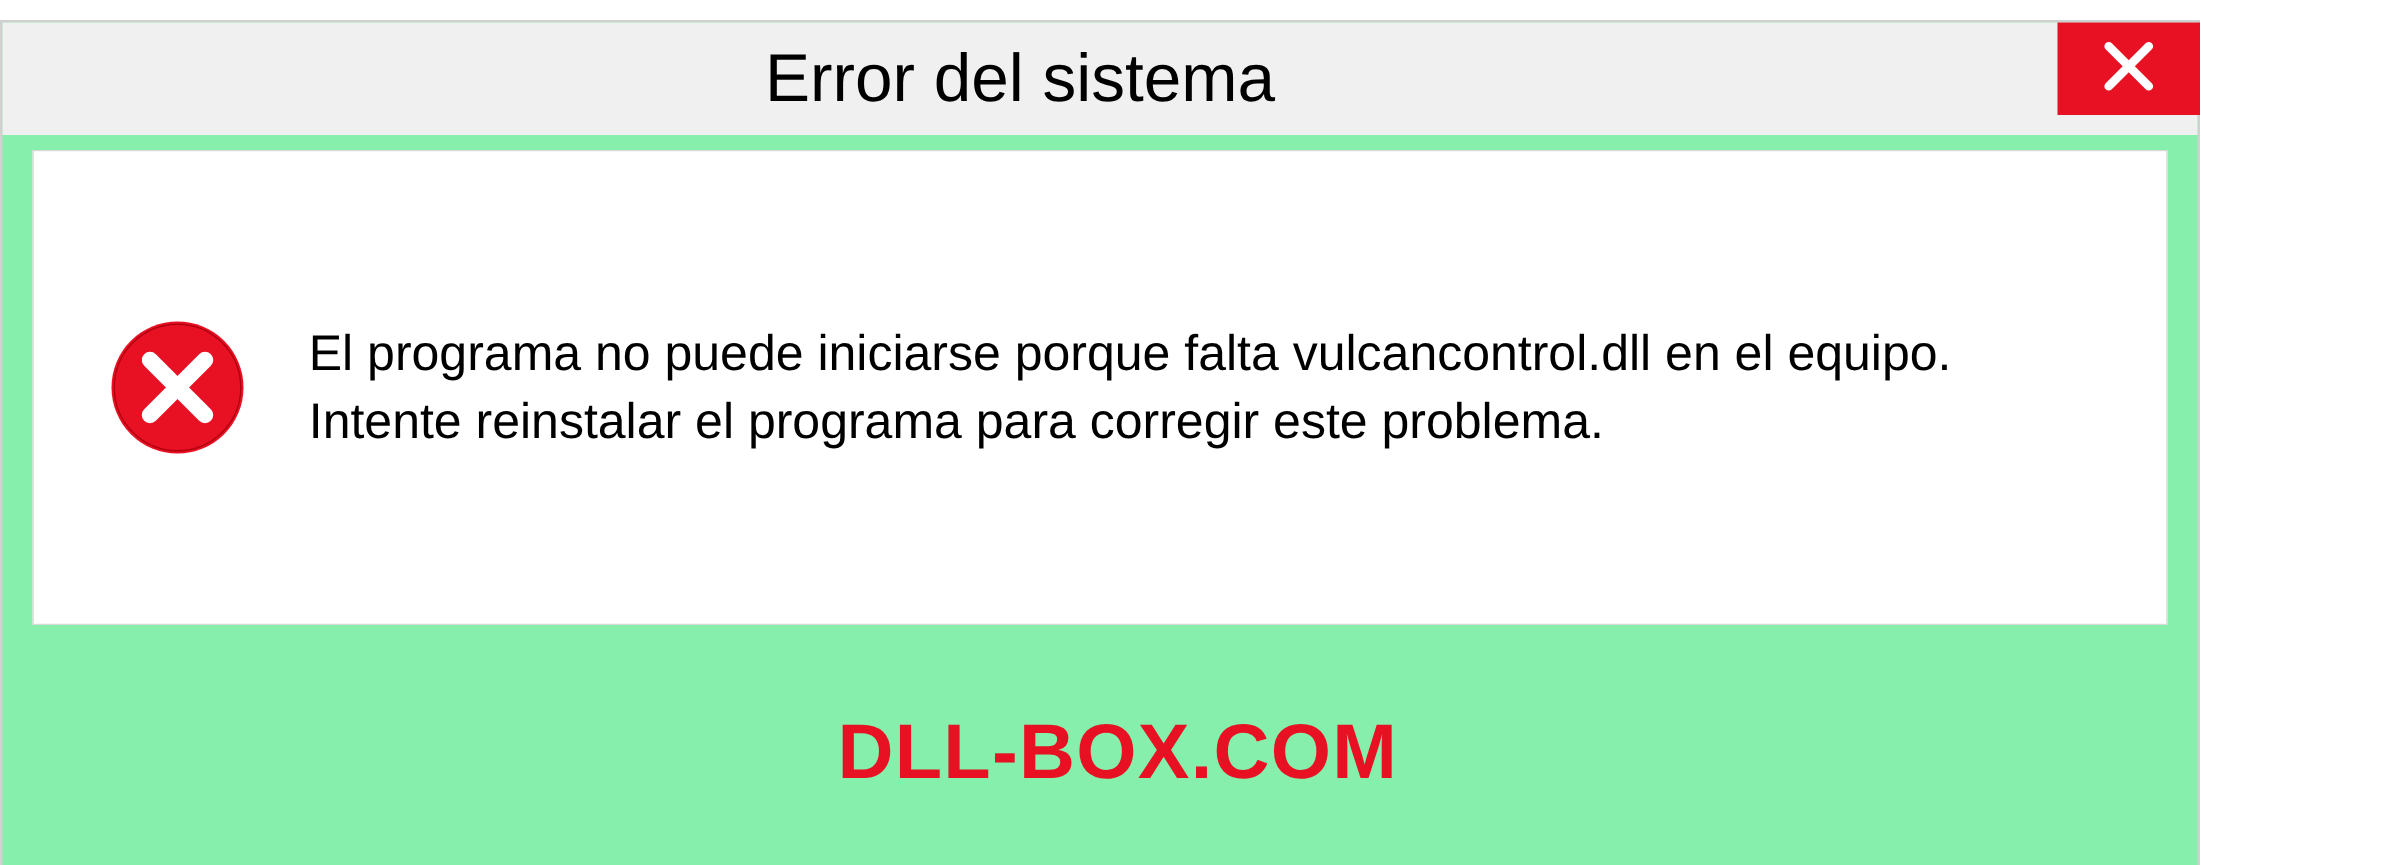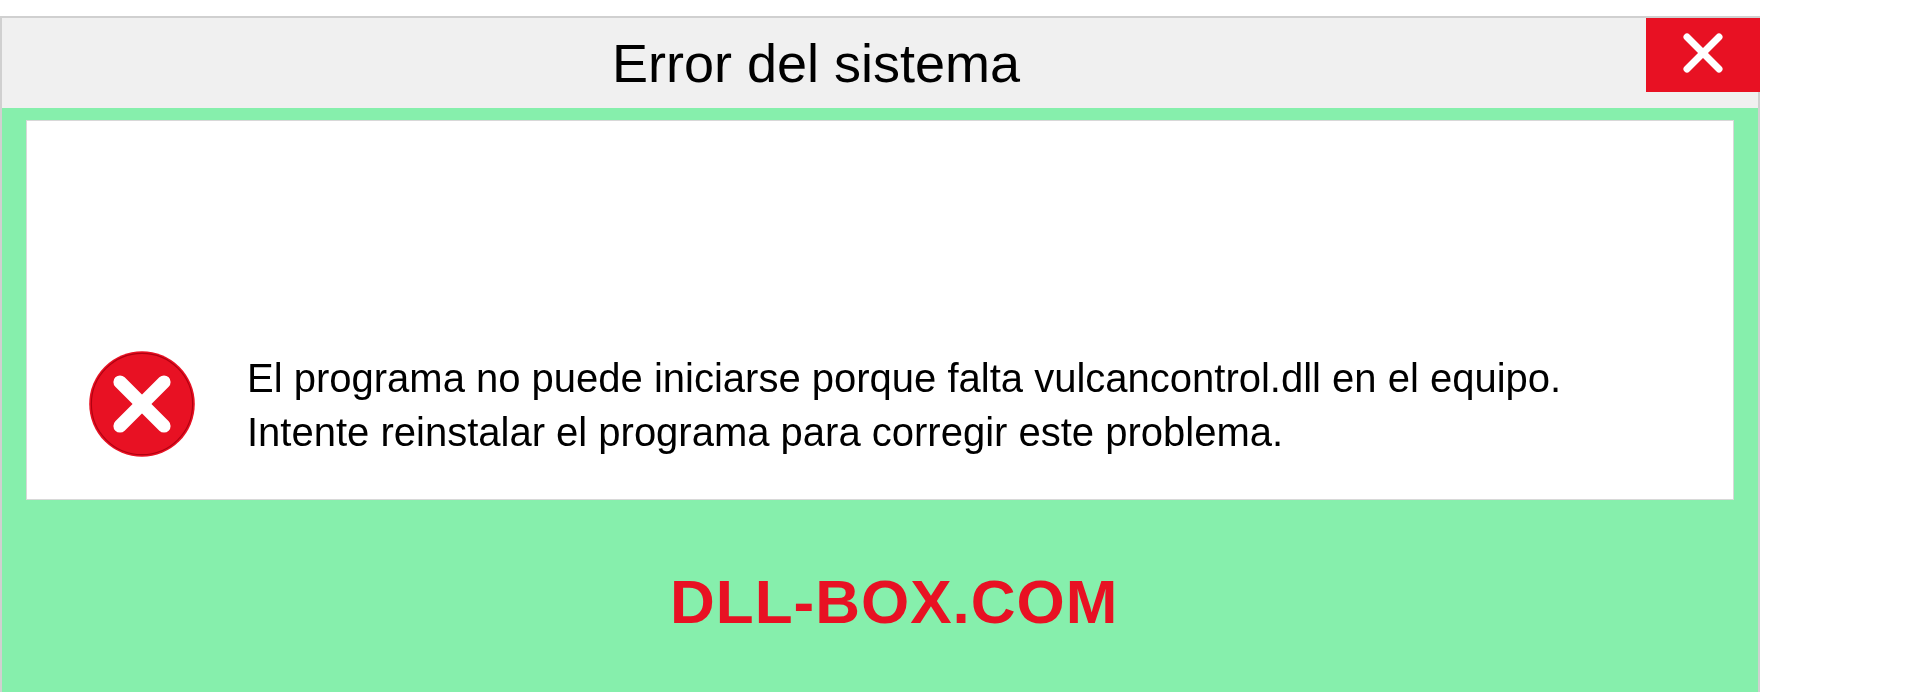--- a/index.html
+++ b/index.html
@@ -51,21 +51,21 @@
     .close-btn svg {
       width: 48px;
       height: 48px;
     }
     .content-panel {
       margin: 12px 24px 0 24px;
       background: #fff;
       border: 1px solid #d8d8d8;
       height: 380px;
       display: flex;
-      align-items: flex-end;
+      align-items: center;
       padding: 40px 60px;
     }
     .error-icon {
       width: 110px;
       height: 110px;
       flex-shrink: 0;
       margin-right: 50px;
     }
     .error-icon svg {
       width: 100%;

